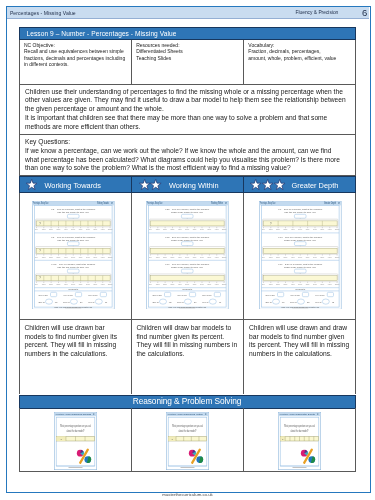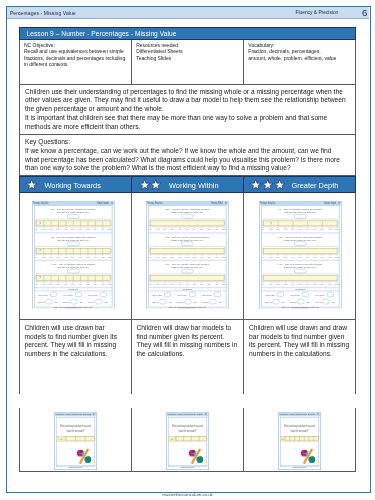--- a/index.html
+++ b/index.html
@@ -543,20 +543,23 @@
         <p>the calculations.</p>
       </div>
       <div class="desccell d3">
         <p>Children will use drawn and draw</p>
         <p>bar models to find number given</p>
         <p>its percent. They will fill in missing</p>
         <p>numbers in the calculations.</p>
       </div>
     </div>
 
+    <div class="rpsbar">
+      <span class="t">Reasoning &amp; Problem Solving</span>
+    </div>
 
     <div class="rpsrow">
       <div class="rpscell rc1">
         <svg viewBox="0 0 43 58" width="43" height="58" shape-rendering="geometricPrecision">
           <rect x="0.3" y="0.3" width="42.4" height="57.4" fill="#ffffff" stroke="#8FB8DC" stroke-width="0.6"></rect>
           <rect x="0.6" y="0.6" width="41.8" height="3.6" fill="#C3DAEF"></rect>
           <text x="1.8" y="3.2" font-family="Liberation Sans, sans-serif" font-size="2.4" fill="#274E72" textLength="19" lengthAdjust="spacingAndGlyphs">Percentages - Missing Value</text>
           <text x="20" y="3.2" font-family="Liberation Sans, sans-serif" font-size="2.4" fill="#274E72" textLength="17" lengthAdjust="spacingAndGlyphs">Working Towards</text>
           <text x="38.4" y="3.3" font-family="Liberation Sans, sans-serif" font-size="2.8" fill="#274E72">✕</text>
           <rect x="2.2" y="5.2" width="38.6" height="48.8" fill="#ffffff" stroke="#9DC3E6" stroke-width="0.6"></rect>

